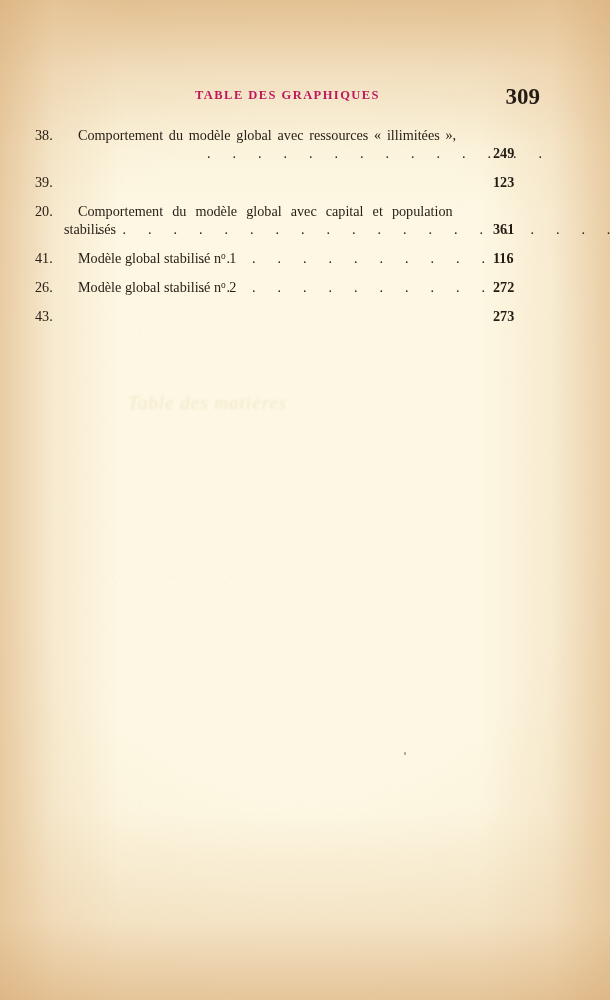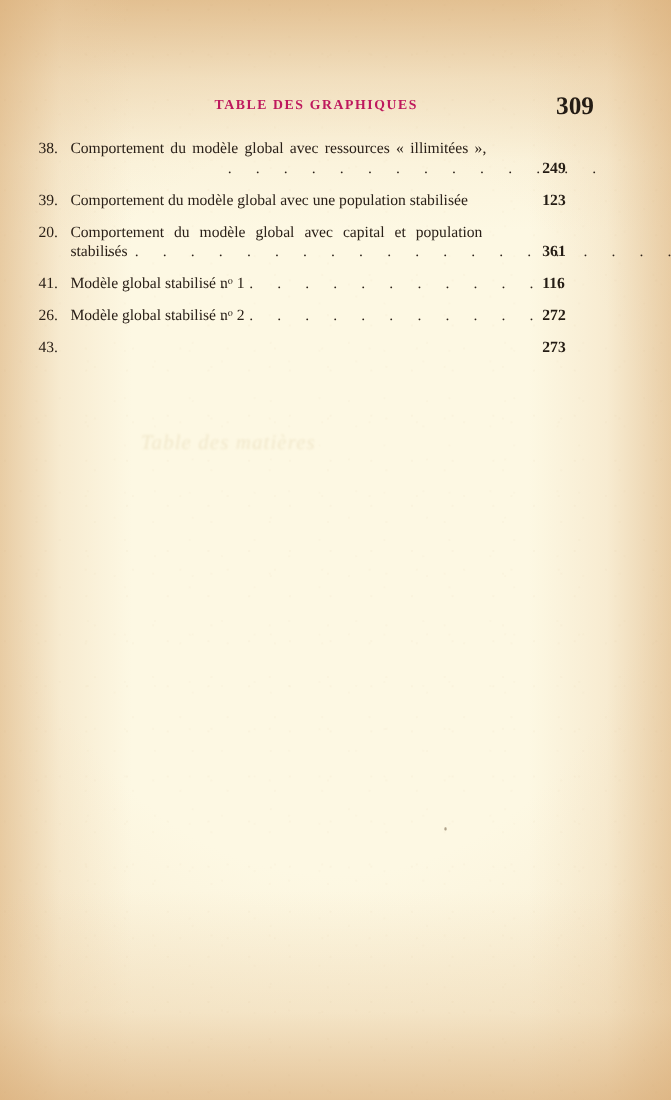--- a/index.html
+++ b/index.html
@@ -178,21 +178,21 @@
     left: 0;
     width: 24px;
     text-align: left;
     font-size: 14.2px;
     color: #2a2018;
   }
 
   
   .e-text {
     position: absolute;
-    left: 29px;
+    left: 43px;
     top: 0;
     white-space: nowrap;
     color: #2a2018;
   }
   
   .e-text.justified {
     word-spacing: 5.5px;
   }
   .e-text.justified-wide {
     word-spacing: 2.2px;
@@ -257,21 +257,20 @@
             <span class="e-text justified-wide">Comportement du modèle global avec ressources « illimitées »,</span>
           </div>
           <div class="entry-line">
             <span class="leaders" style="left: 172px;">. . . . . . . . . . . . . .</span>
             <span class="e-folio">249</span>
           </div>
         </div>
         <div class="entry">
           <div class="entry-line">
             <span class="e-num">39.</span>
-            <span class="e-text">Comportement du modèle global avec une population stabilisée</span>
             <span class="e-folio">123</span>
           </div>
         </div>
         <div class="entry">
           <div class="entry-line">
             <span class="e-num">20.</span>
             <span class="e-text justified">Comportement du modèle global avec capital et population</span>
           </div>
           <div class="entry-line">
             <span class="e-text cont">stabilisés</span>

